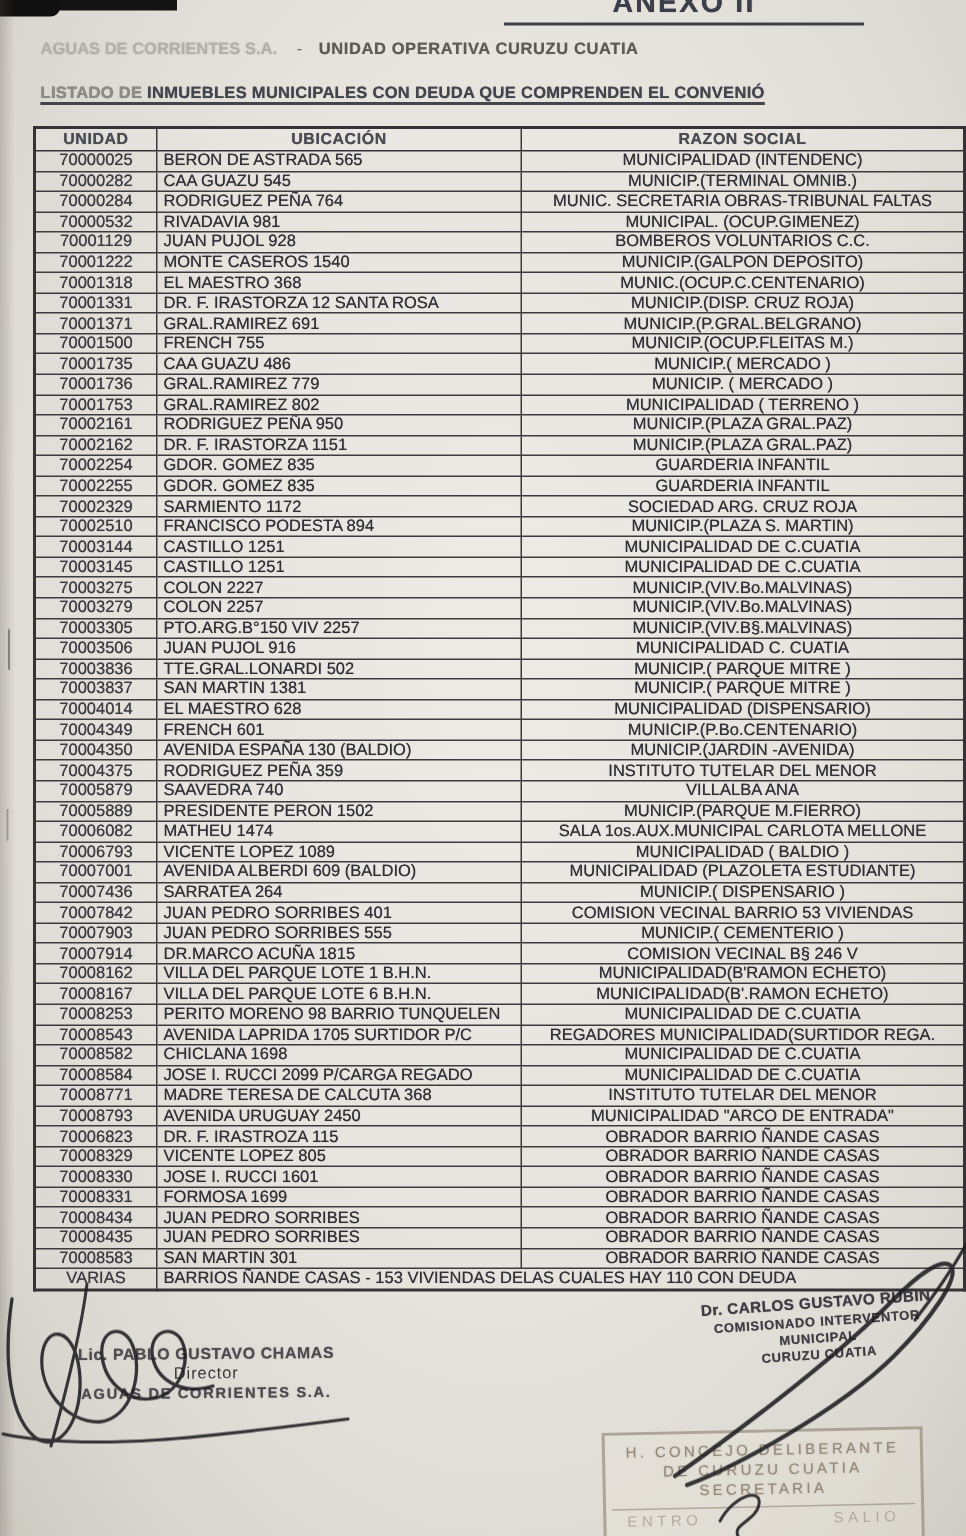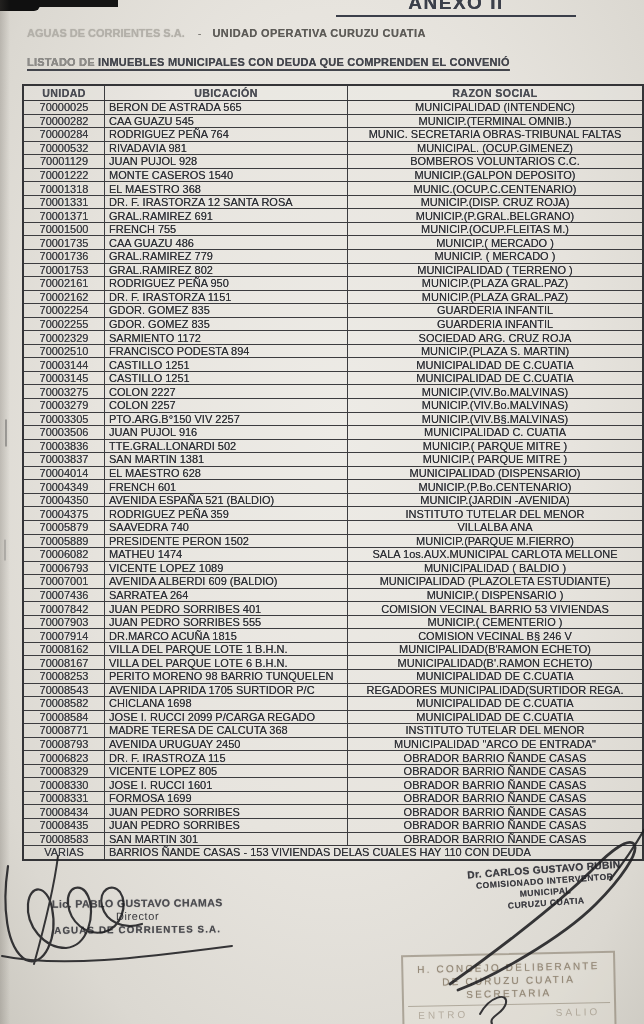--- a/index.html
+++ b/index.html
@@ -248,21 +248,21 @@
           <td class="col-ubicacion">EL MAESTRO 628</td>
           <td class="col-razon">MUNICIPALIDAD (DISPENSARIO)</td>
         </tr>
         <tr>
           <td class="col-unidad">70004349</td>
           <td class="col-ubicacion">FRENCH 601</td>
           <td class="col-razon">MUNICIP.(P.Bo.CENTENARIO)</td>
         </tr>
         <tr>
           <td class="col-unidad">70004350</td>
-          <td class="col-ubicacion">AVENIDA ESPAÑA 521 (BALDIO)</td>
+          <td class="col-ubicacion">AVENIDA ESPAÑA 130 (BALDIO)</td>
           <td class="col-razon">MUNICIP.(JARDIN -AVENIDA)</td>
         </tr>
         <tr>
           <td class="col-unidad">70004375</td>
           <td class="col-ubicacion">RODRIGUEZ PEÑA 359</td>
           <td class="col-razon">INSTITUTO TUTELAR DEL MENOR</td>
         </tr>
         <tr>
           <td class="col-unidad">70005879</td>
           <td class="col-ubicacion">SAAVEDRA 740</td>

